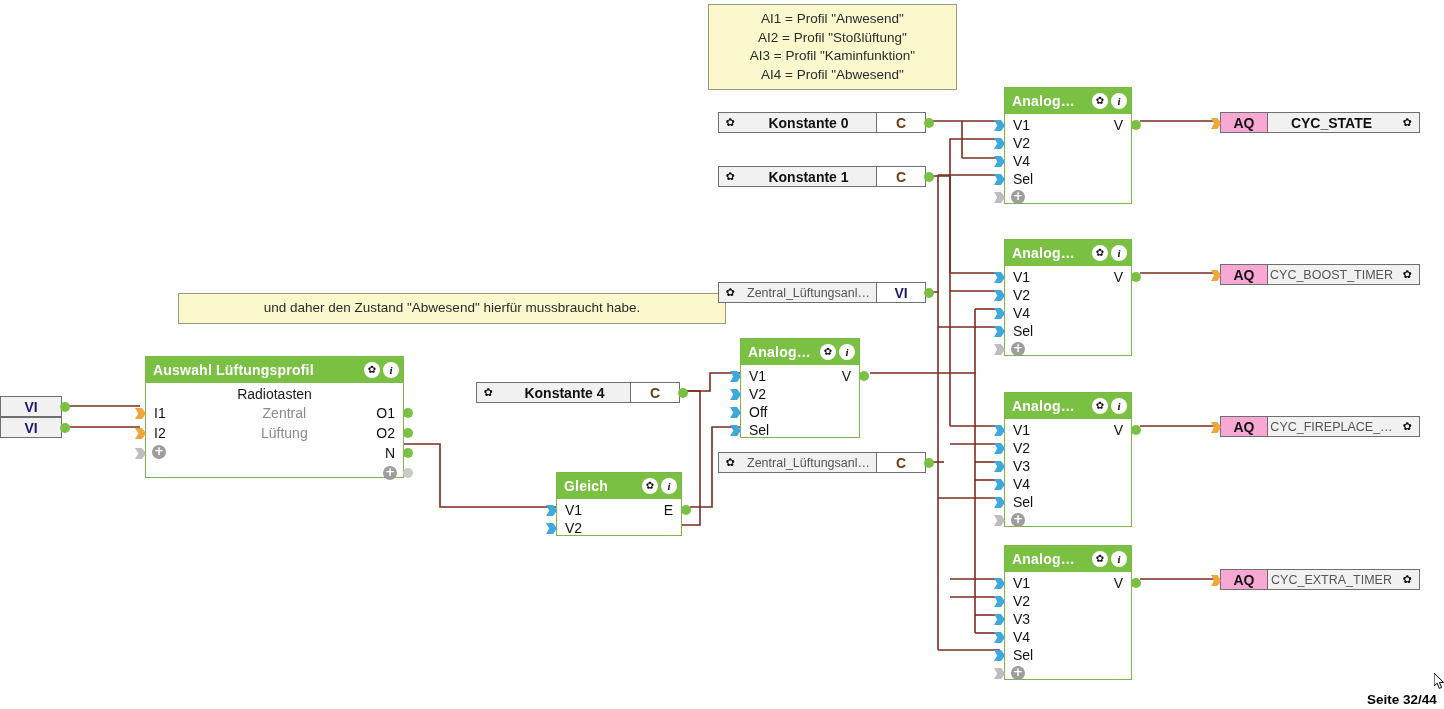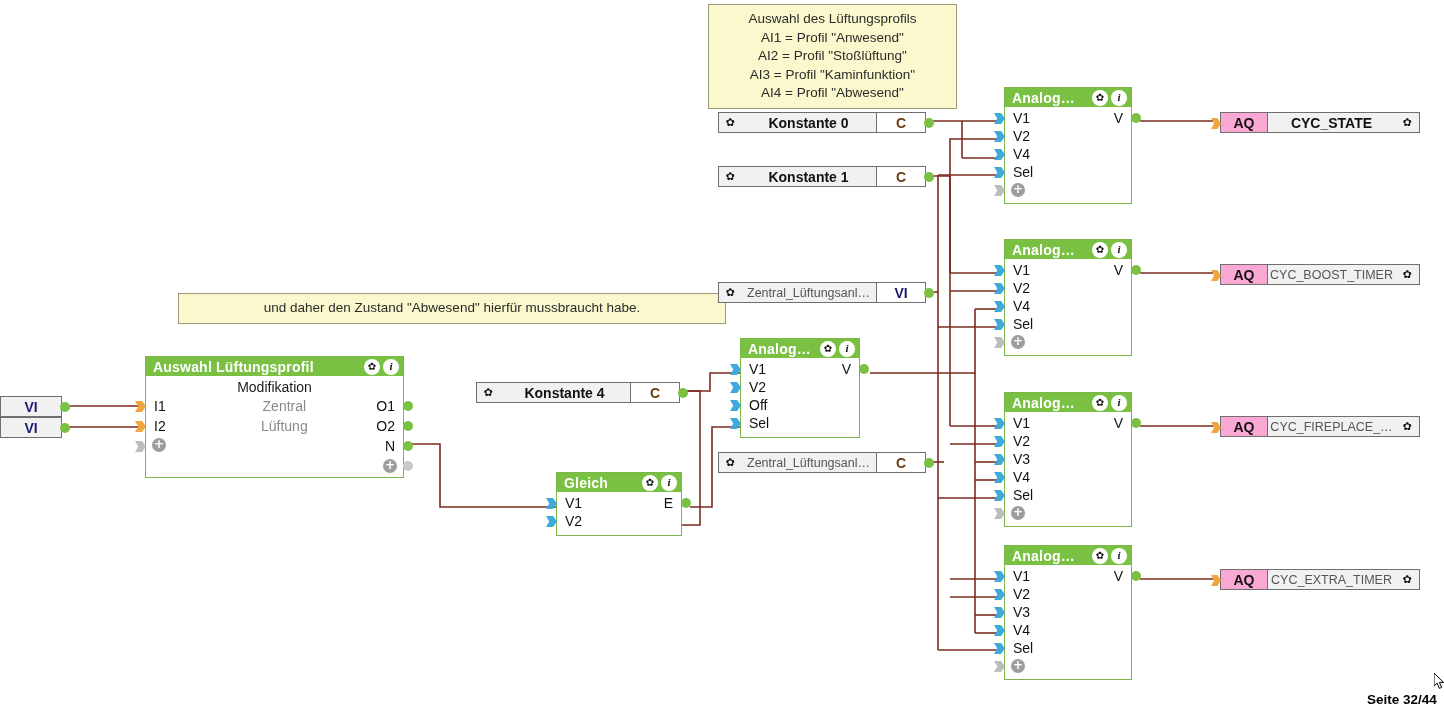--- a/index.html
+++ b/index.html
@@ -9,21 +9,21 @@
     background:#ffffff;
     font-family:"Liberation Sans", sans-serif;
     font-size:13px;color:#1a1a1a;
   }
   #canvas{position:absolute;left:0;top:0;width:1444px;height:709px;}
   .wires{position:absolute;left:0;top:0;width:1444px;height:709px;pointer-events:none;}
 
   
   .fb{position:absolute;border:1px solid #7ab648;background:#ffffff;box-sizing:border-box;}
   .fb-head{
-    background:#7ac143;height:19px;display:flex;align-items:center;
+    background:#7ac143;height:26px;display:flex;align-items:center;
     padding:0 4px 0 7px;box-sizing:border-box;
   }
   .fb-title{
     color:#ffffff;font-weight:bold;font-size:14px;
     white-space:nowrap;overflow:hidden;flex:1;letter-spacing:.2px;
   }
   .hdr-icons{display:flex;align-items:center;gap:3px;}
   .ic{
     width:16px;height:16px;border-radius:50%;background:#ffffff;
     display:flex;align-items:center;justify-content:center;
@@ -157,21 +157,20 @@
       <path d="M926,462 L944,462 L944,462"></path>
 
       <path d="M1140,121 L1216,121"></path>
       <path d="M1140,273 L1216,273"></path>
       <path d="M1140,426 L1216,426"></path>
       <path d="M1140,579 L1216,579"></path>
     </g>
   </svg>
 
   <div class="note" style="left:708px;top:4px;width:249px;">
-    <div>Auswahl des Lüftungsprofils</div>
     <div>AI1 = Profil "Anwesend"</div>
     <div>AI2 = Profil "Stoßlüftung"</div>
     <div>AI3 = Profil "Kaminfunktion"</div>
     <div>AI4 = Profil "Abwesend"</div>
   </div>
 
   <div class="note" style="left:178px;top:293px;width:548px;">
     <div>und daher den Zustand "Abwesend" hierfür mussbraucht habe.</div>
   </div>
 
@@ -187,21 +186,21 @@
   <div class="fb" style="left:145px;top:356px;width:259px;height:122px;">
     <div class="fb-head">
       <div class="fb-title">Auswahl Lüftungsprofil</div>
       <div class="hdr-icons">
         <div class="ic">✿</div>
         <div class="ic info">i</div>
       </div>
     </div>
     <div class="fb-body" style="padding-top:2px;">
       <div class="row">
-        <div class="mid-lbl">Modifikation</div>
+        <div class="mid-lbl">Radiotasten</div>
       </div>
       <div class="row" style="height:20px;line-height:20px;align-items:flex-end;">
         <div class="pin pin-in orange" style="top:5px;"></div>
         <div class="in-lbl">I1</div>
         <div class="mid-lbl grey">Zentral</div>
         <div class="out-lbl">O1</div>
         <div class="pin pin-out" style="top:5px;"></div>
       </div>
       <div class="row" style="height:20px;line-height:20px;">
         <div class="pin pin-in orange" style="top:5px;"></div>

